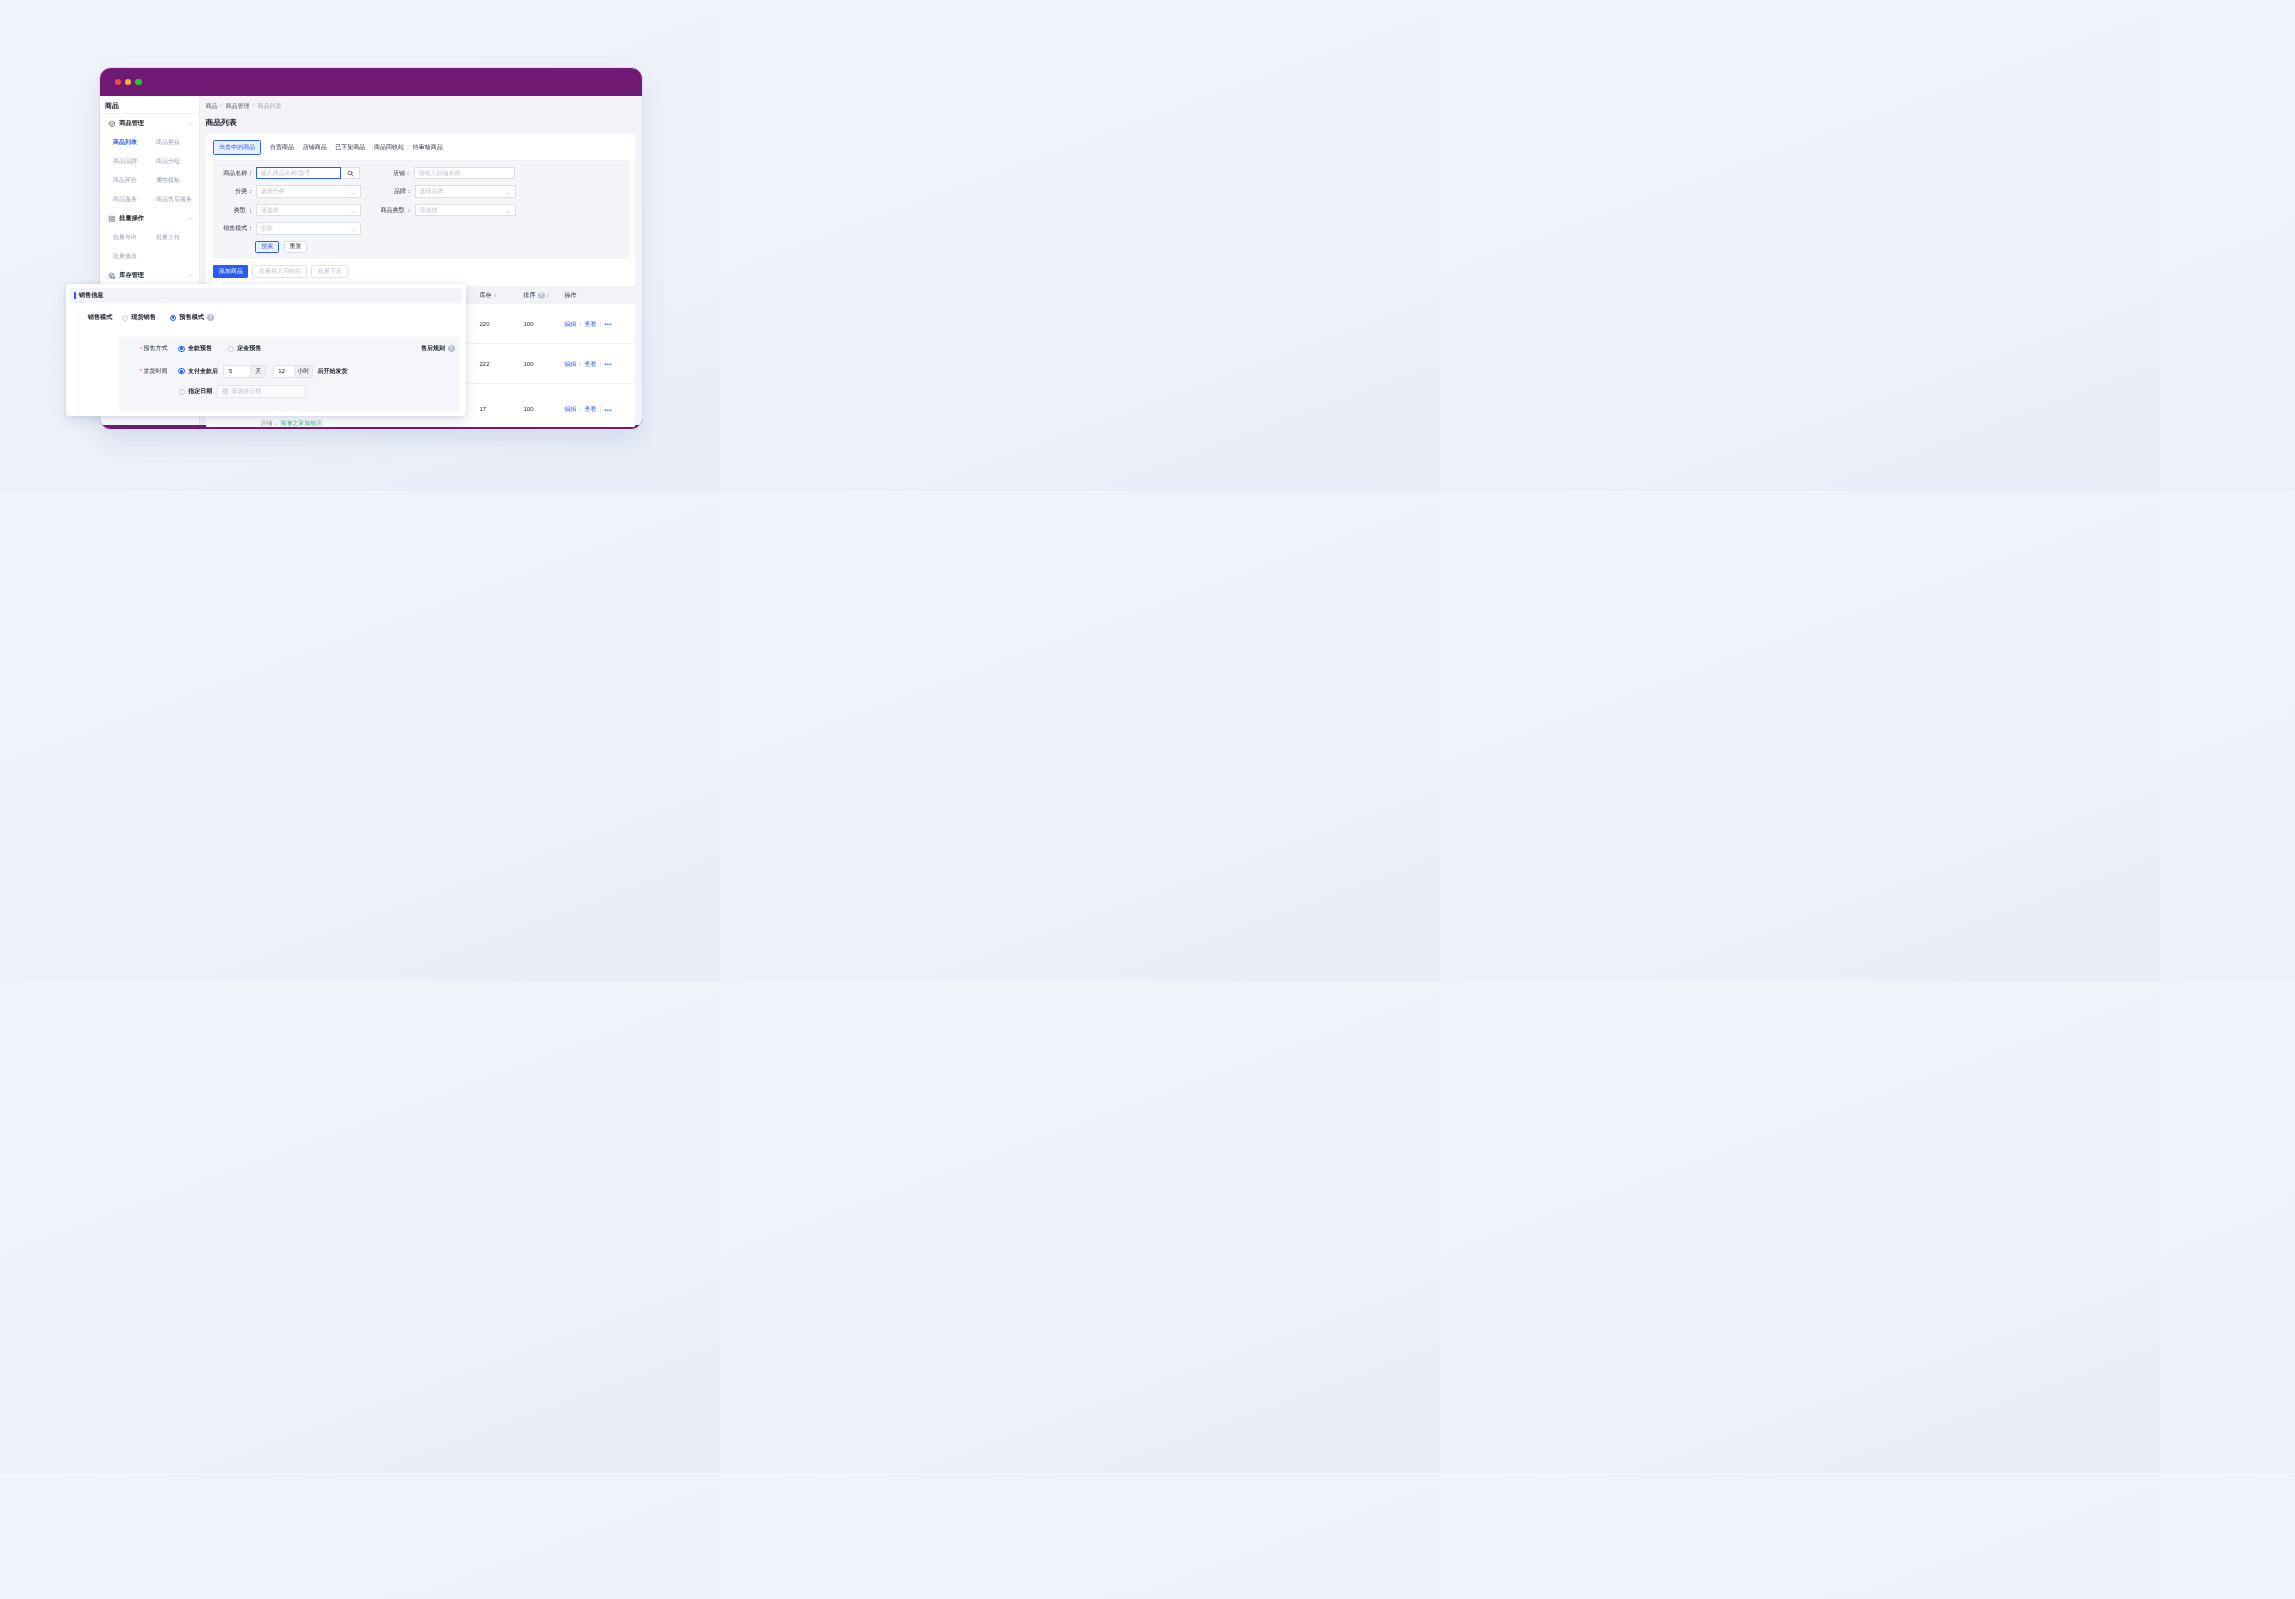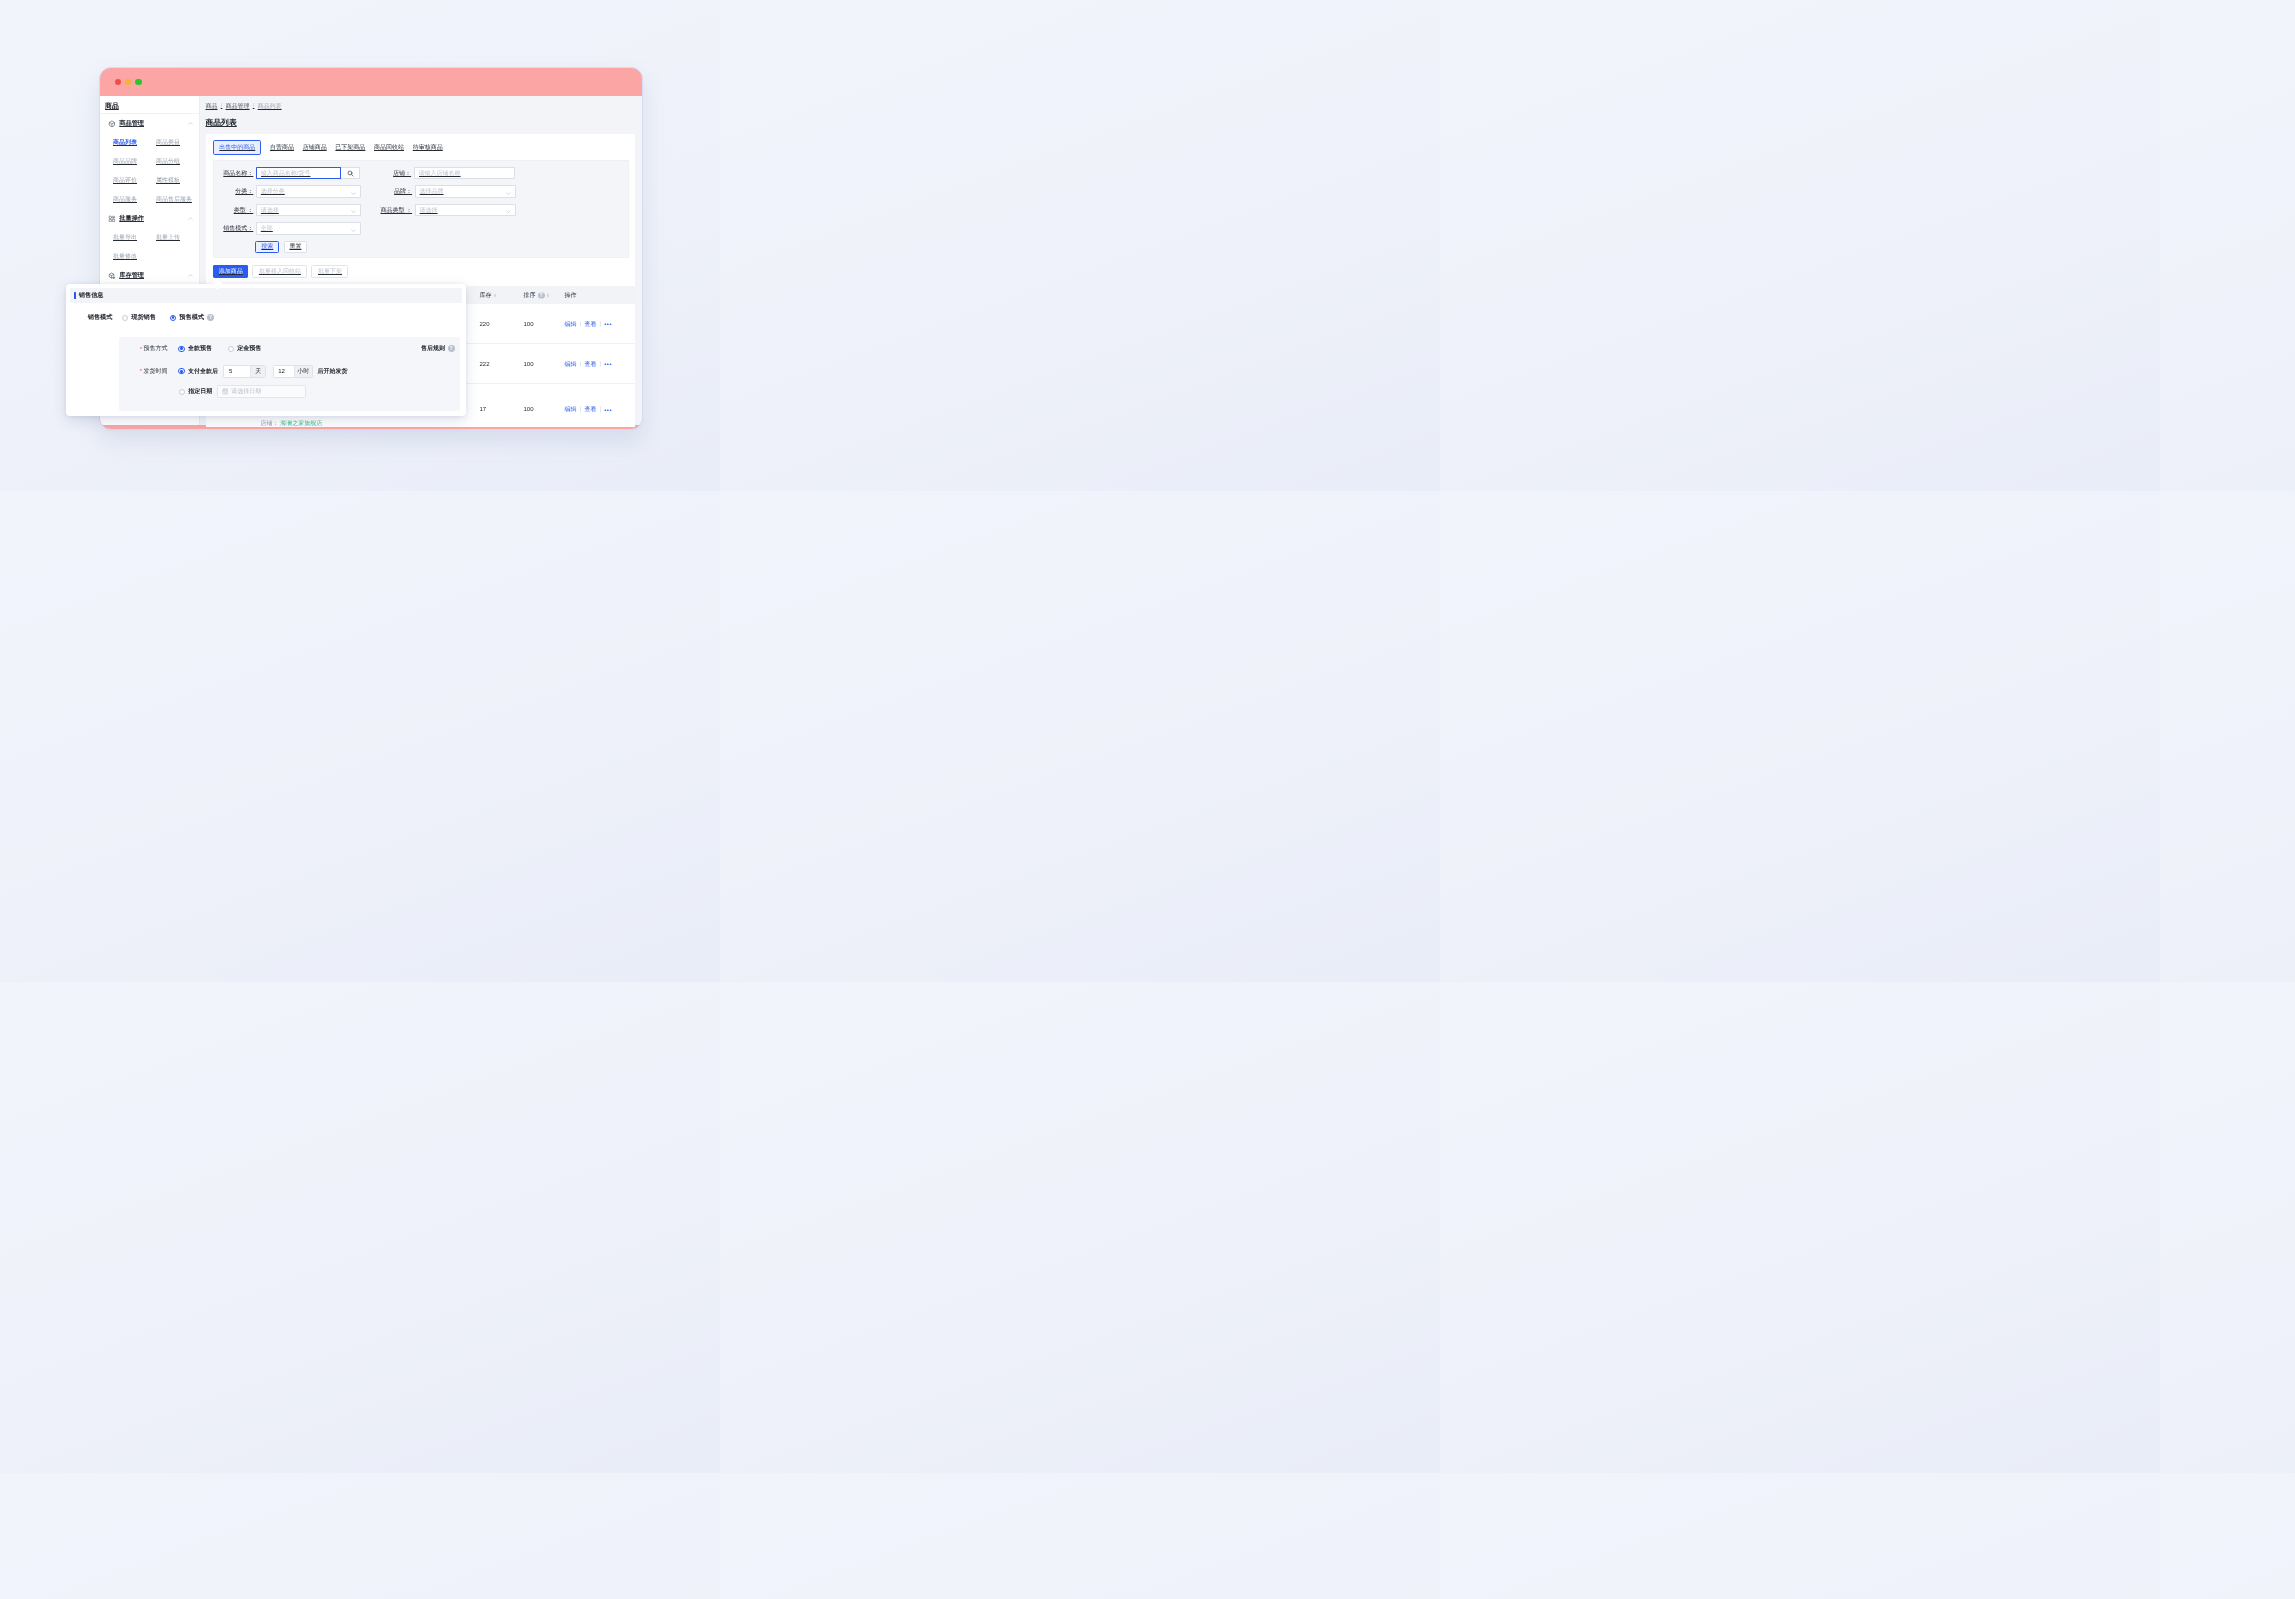--- a/index.html
+++ b/index.html
@@ -6,22 +6,22 @@
   html,body { width:720px; height:491px; }
   body {
     font-family:"Liberation Sans","DejaVu Sans",sans-serif;
     background:linear-gradient(160deg,#f1f4fb 0%,#eef1f9 60%,#e9edf8 100%);
     position:relative; overflow:hidden; color:#262b34;
   }
 
   
   .window{
     position:absolute; left:99px; top:67px; width:544px; height:363px;
-    background:#fca5a5; border:0.9px solid #d6dcf4; border-radius:12px;
-    box-shadow:0 11px 22px rgba(124,141,181,.18); overflow:hidden;text-decoration:underline;
+    background:#701a75; border:0.9px solid #d6dcf4; border-radius:12px;
+    box-shadow:0 11px 22px rgba(124,141,181,.18); overflow:hidden;
   }
   .win-header{ height:28px; display:flex; align-items:center; padding-left:15px; }
   .dot{ width:6.4px; height:6.4px; border-radius:50%; margin-right:3.7px; }
   .dot.red{ background:#f34b4b; } .dot.yellow{ background:#f6b136; } .dot.green{ background:#2dc42e; }
   .win-content{ height:329px; display:flex; }
 
   
   .sidebar{ width:100px; flex-shrink:0; background:#fff; border-right:0.5px solid #ebedf2; }
   .side-title{ height:18px; line-height:19px; padding-left:5px; font-size:6.9px; font-weight:700;
     color:#22262e; border-bottom:0.5px solid #f0f2f6; }

